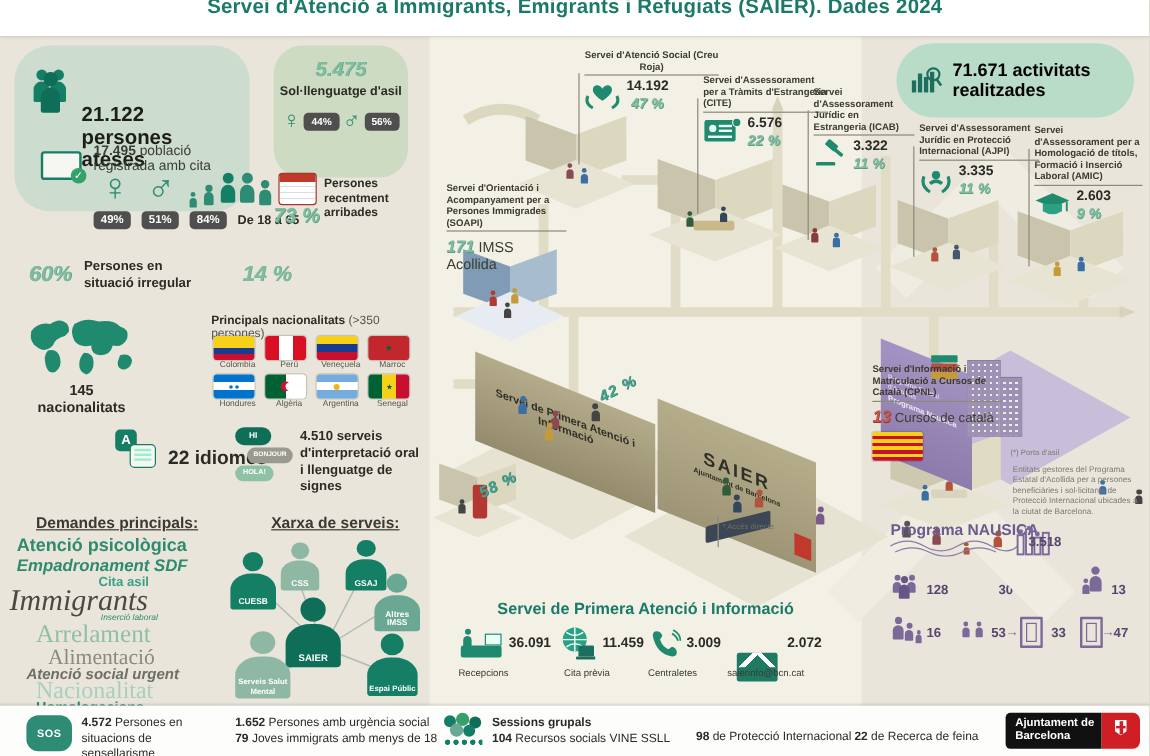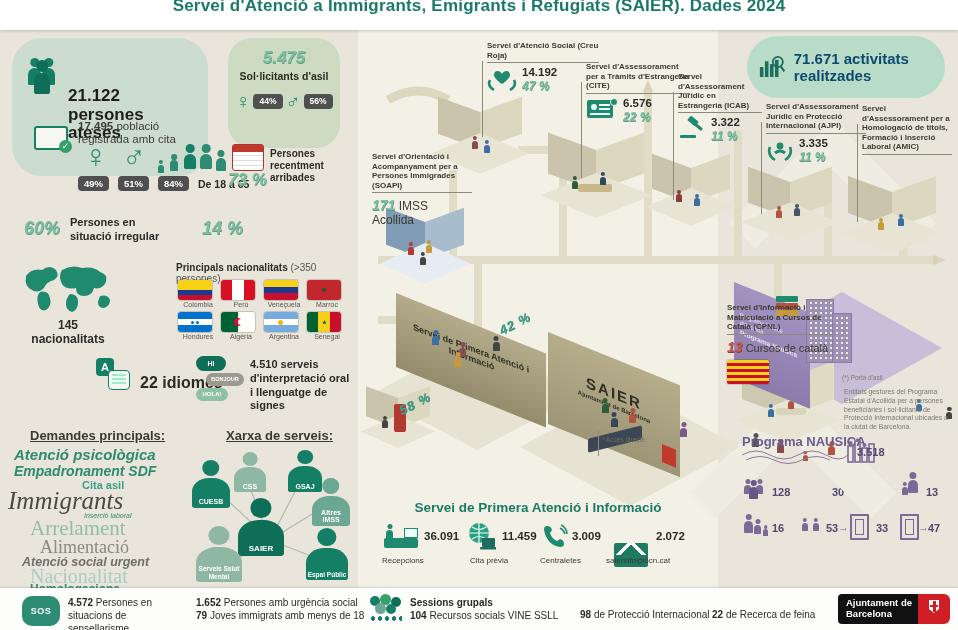--- a/index.html
+++ b/index.html
@@ -19,21 +19,21 @@
   .badge{display:inline-block;background:#4f4f4f;color:#fff;border-radius:4px;padding:1px 6px;
     font-size:9.5px;font-weight:bold;line-height:13px;}
   .h-underline{font-size:13px;font-weight:bold;color:#3a3a33;text-decoration:underline;}
   
   .boxA{position:absolute;left:12px;top:38px;width:196px;height:138px;background:#ccdcce;border-radius:30px;}
   .boxB{position:absolute;left:228px;top:38px;width:112px;height:110px;background:#ccdbc2;border-radius:24px;text-align:center;}
   .boxA .big{font-size:17px;font-weight:bold;line-height:1.1;color:#1d1d1a;margin-top:37px;}
   .boxA .sub{font-size:11.5px;color:#3c3c35;line-height:1.15;}
   .pillAct{position:absolute;left:747px;top:36px;width:198px;height:62px;background:#b9dcc9;border-radius:32px;
     display:flex;align-items:center;gap:8px;padding:0 10px;box-sizing:border-box;}
-  .pillAct .t{font-size:15px;font-weight:bold;color:#0c4a6e;line-height:1.15;}
+  .pillAct .t{font-size:15px;font-weight:bold;color:#000000;line-height:1.15;}
   
   .pfig{position:relative;display:inline-block;width:1em;height:2.1em;}
   .pfig::before{content:"";position:absolute;top:0;left:50%;transform:translateX(-50%);
     width:.72em;height:.72em;border-radius:50%;background:var(--c,#157f66);}
   .pfig::after{content:"";position:absolute;top:.8em;left:0;right:0;bottom:0;
     border-radius:.5em .5em .12em .12em;background:var(--c,#157f66);}
   
   .glyph{color:#2e8b74;font-weight:bold;}
   .cal{position:absolute;width:30px;height:25px;border-radius:3px;border:1px solid #a33;
     background:
@@ -139,21 +139,21 @@
     <div class="abs laptop" style="left:22px;top:88px;"></div>
     <div class="abs sub" style="left:66px;top:82px;width:126px;">
       <span class="bold">17.495</span>
       <span>població registrada amb cita</span>
     </div>
   </div>
 
   
   <div class="boxB">
     <div class="pct" style="font-size:17px;margin-top:10px;">5.475</div>
-    <div class="bold" style="font-size:10.5px;margin-top:2px;">Sol·licitants d'asil</div>
+    <div class="bold" style="font-size:10.5px;margin-top:2px;">Sol·llenguatge d'asil</div>
     <div style="margin-top:8px;display:flex;align-items:center;justify-content:center;gap:3px;">
       <span class="glyph" style="font-size:20px;">♀</span>
       <span class="badge" style="font-size:8.5px;">44%</span>
       <span class="glyph" style="font-size:20px;">♂</span>
       <span class="badge" style="font-size:8.5px;">56%</span>
     </div>
   </div>
 
   
   <span class="abs glyph" style="left:84px;top:138px;font-size:32px;">♀</span>
@@ -253,21 +253,21 @@
   <div class="bubble" style="left:196px;top:356px;width:30px;height:15px;background:#0f6e57;font-size:7px;line-height:15px;">HI</div>
   <div class="bubble" style="left:206px;top:373px;width:38px;height:13px;background:#9a9a90;font-size:5.5px;line-height:13px;">BONJOUR</div>
   <div class="bubble" style="left:196px;top:388px;width:32px;height:13px;background:#8fc1a5;font-size:6px;line-height:13px;">HOLA!</div>
   <div class="abs" style="left:250px;top:358px;width:100px;font-size:11px;line-height:1.25;font-weight:bold;">
     <span>4.510</span>
     <span>serveis d'interpretació oral i llenguatge de signes</span>
   </div>
 
   
   <div class="abs h-underline" style="left:30px;top:428px;">Demandes principals:</div>
-  <span class="wc" style="left:14px;top:447px;font-size:15px;font-style:italic;color:#2e8b6f;font-weight:bold;">Atenció psicològica</span>
+  <span class="wc" style="left:14px;top:447px;font-size:15px;color:#2e8b6f;font-weight:bold;">Atenció psicològica</span>
   <span class="wc" style="left:14px;top:464px;font-size:14px;font-style:italic;color:#2e8b6f;font-weight:bold;">Empadronament SDF</span>
   <span class="wc" style="left:82px;top:480px;font-size:11px;color:#39a08a;font-weight:bold;">Cita asil</span>
   <span class="wc serif" style="left:8px;top:488px;font-size:25px;font-style:italic;color:#4a4a43;">Immigrants</span>
   <span class="wc" style="left:84px;top:512px;font-size:7px;font-style:italic;color:#2e8b6f;">Inserció laboral</span>
   <span class="wc serif" style="left:30px;top:518px;font-size:21px;color:#8fbfa7;">Arrelament</span>
   <span class="wc serif" style="left:40px;top:538px;font-size:18px;color:#8a8a80;">Alimentació</span>
   <span class="wc" style="left:22px;top:556px;font-size:12.5px;font-style:italic;color:#6f6f66;font-weight:bold;">Atenció social urgent</span>
   <span class="wc serif" style="left:30px;top:566px;font-size:20px;color:#a8cfc0;">Nacionalitat</span>
   <span class="wc" style="left:30px;top:583px;font-size:12px;color:#2e8b6f;font-weight:bold;">Homologacions</span>
 
@@ -347,21 +347,21 @@
       <circle cx="29" cy="13" r="7" fill="none" stroke="#1d6e5e" stroke-width="2.5"></circle>
       <line x1="33" y1="19" x2="38" y2="26" stroke="#1d6e5e" stroke-width="3"></line>
     </svg>
     <div class="t">
       <span>71.671</span>
       <span>activitats realitzades</span>
     </div>
   </div>
 
   
-  <div class="callout" style="left:487px;top:41px;width:112px;">
+  <div class="callout" style="left:487px;top:41px;width:112px;text-align:center;">
     <div class="cl-name">Servei d'Atenció Social (Creu Roja)</div>
     <div class="vline" style="top:20px;height:76px;"></div>
     <div class="cl-stats">
       <svg width="30" height="26" viewBox="0 0 30 26">
         <path d="M15 8 C13 4 7 4 7 9 c0 4 8 9 8 9 s8 -5 8 -9 c0 -5 -6 -5 -8 -1z" fill="#1f8a6e"></path>
         <path d="M3 14 q-3 6 4 10 M27 14 q3 6 -4 10" stroke="#1f8a6e" stroke-width="2.5" fill="none"></path>
       </svg>
       <div class="cl-nums">
         <span class="num">14.192</span>
         <span class="pct">47 %</span>
@@ -420,20 +420,31 @@
         <span class="num">3.335</span>
         <span class="pct">11 %</span>
       </div>
     </div>
   </div>
 
   
   <div class="callout" style="left:862px;top:104px;width:90px;">
     <div class="cl-name">Servei d'Assessorament per a Homologació de títols, Formació i Inserció Laboral (AMIC)</div>
     <div class="vline" style="top:20px;height:98px;"></div>
+    <div class="cl-stats">
+      <svg width="30" height="24" viewBox="0 0 30 24">
+        <polygon points="15,3 29,9 15,15 1,9" fill="#1f8a6e"></polygon>
+        <path d="M7 12 v6 q8 5 16 0 v-6" fill="#2aa183"></path>
+        <line x1="27" y1="10" x2="27" y2="18" stroke="#1f8a6e" stroke-width="1.5"></line>
+      </svg>
+      <div class="cl-nums">
+        <span class="num">2.603</span>
+        <span class="pct">9 %</span>
+      </div>
+    </div>
   </div>
 
   
   <div class="callout" style="left:372px;top:152px;width:100px;">
     <div class="cl-name">Servei d'Orientació i Acompanyament per a Persones Immigrades (SOAPI)</div>
     <div style="margin-top:4px;font-size:12px;">
       <span class="pct" style="font-size:14px;">171</span>
       <span style="color:#3b3b30;">IMSS Acollida</span>
     </div>
   </div>

